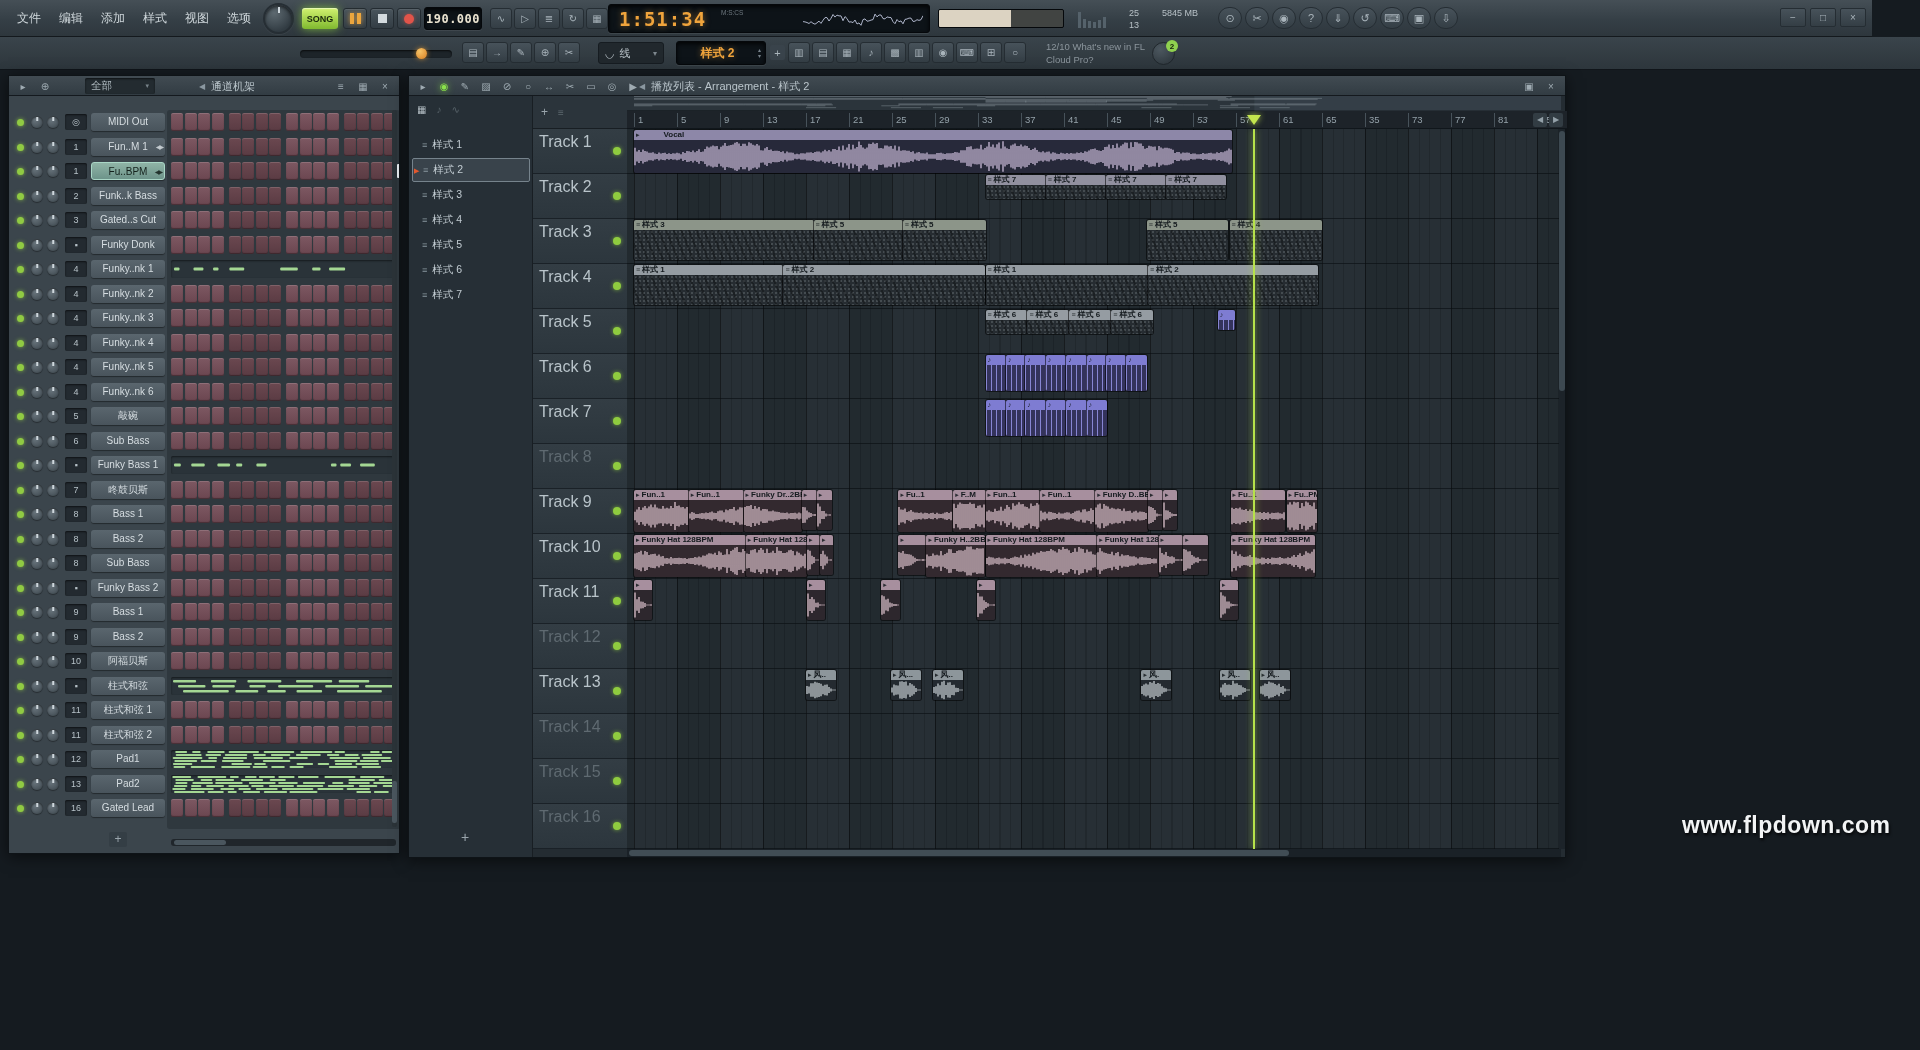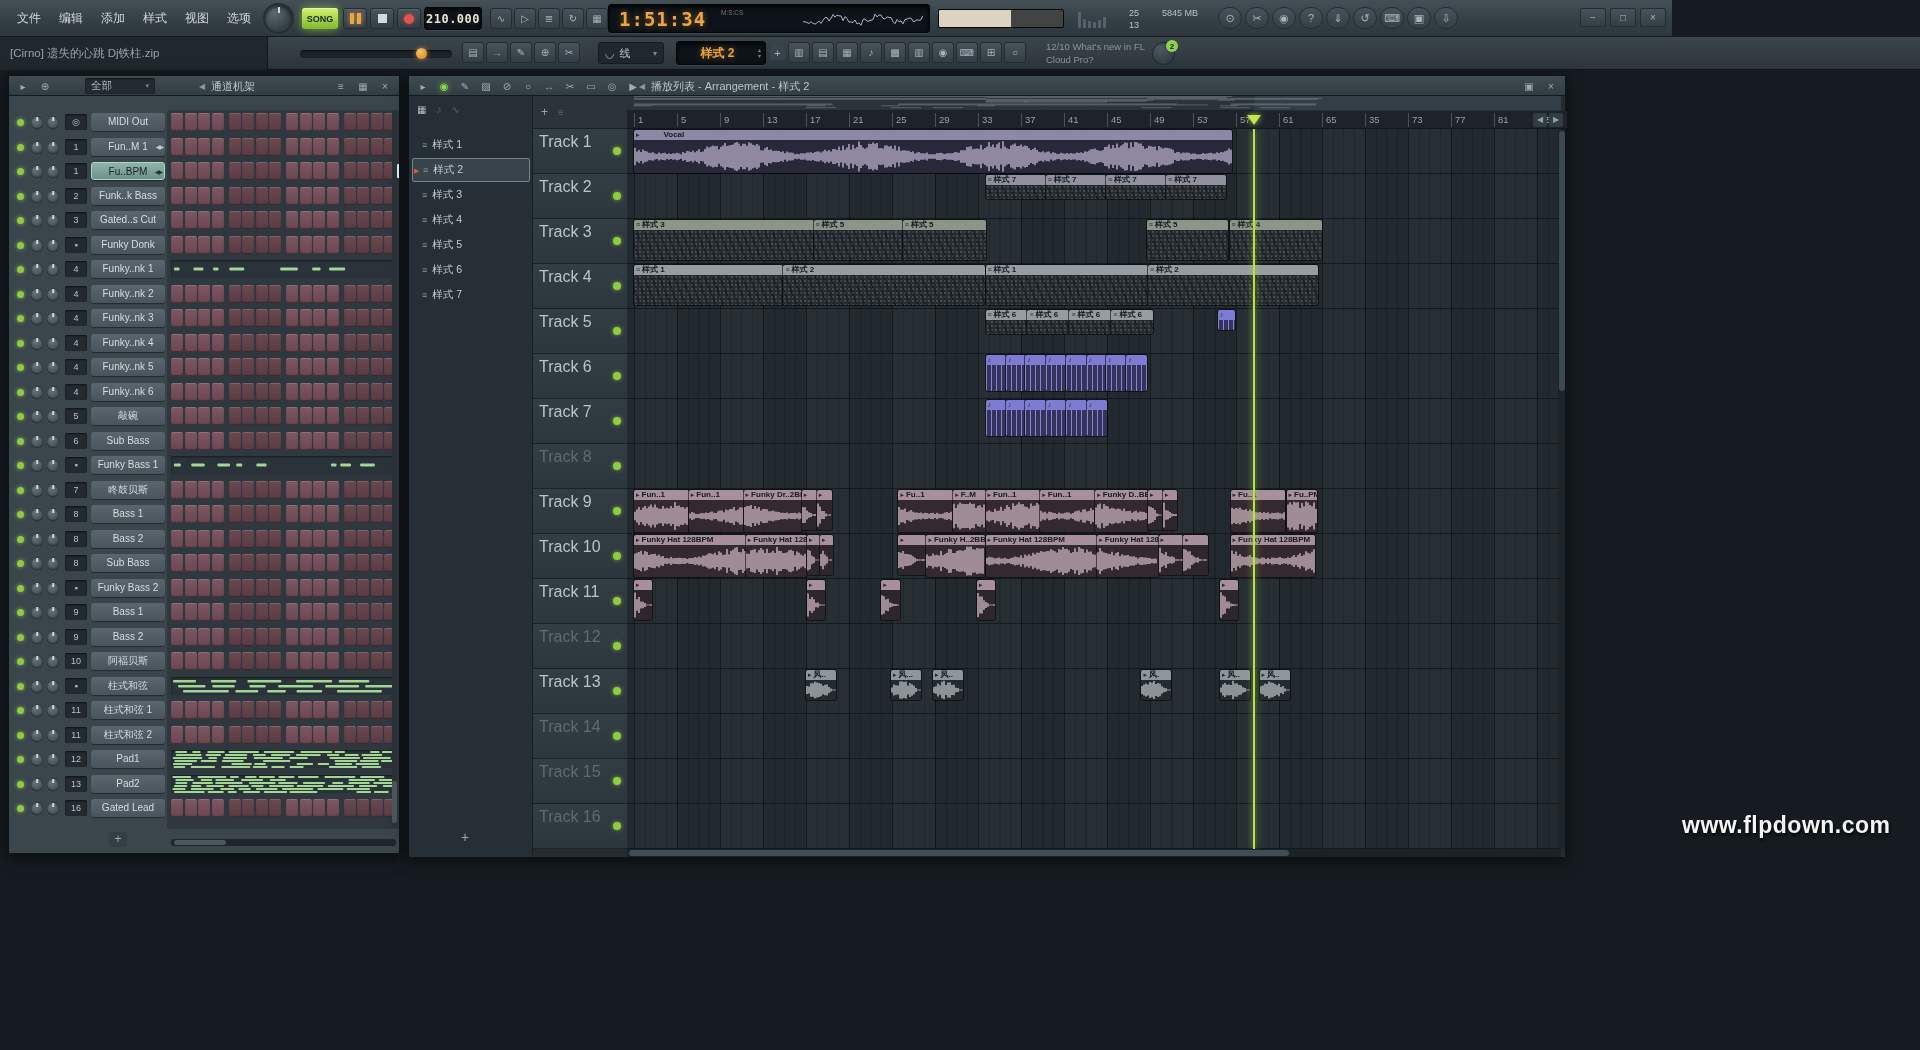--- a/index.html
+++ b/index.html
@@ -1,20 +1,20 @@
 <!DOCTYPE html>
 <html><head>
 <meta charset="utf-8">
 <style>
 *{margin:0;padding:0;box-sizing:border-box;user-select:none;cursor:default}
 html,body{width:1920px;height:1050px;overflow:hidden;background:#151b20;
   font-family:"Liberation Sans","DejaVu Sans",sans-serif;color:#c6cfd4}
 #desktop{position:absolute;inset:0}
 
-#topbar{position:absolute;left:0;top:0;width:1672px;height:37px;
+#topbar{position:absolute;left:0;top:0;width:1872px;height:37px;
   background:linear-gradient(#454f56,#353f46 55%,#2e373d);border-bottom:1px solid #14191d}
 #menu{position:absolute;left:8px;top:0;height:37px;display:flex;align-items:center}
 .menu-item{font-size:12px;color:#cfd7db;padding:0 9px;height:100%;display:flex;align-items:center}
 #main-knob{position:absolute;left:263px;top:3px;width:31px;height:31px;border-radius:50%;
   background:radial-gradient(circle at 35% 30%,#5d6970,#333d44 70%);
   border:2px solid #262e34;box-shadow:inset 0 2px 3px rgba(0,0,0,.5),0 1px 1px rgba(255,255,255,.06)}
 #main-knob i{position:absolute;left:50%;top:2px;width:2px;height:6px;background:#cfd8dd;transform:translateX(-50%)}
 #song-btn{position:absolute;left:302px;top:8px;width:36px;height:21px;border-radius:3px;
   background:linear-gradient(#d2f270,#7fb92f);color:#1b2a0d;font-size:9px;font-weight:bold;
   display:flex;align-items:center;justify-content:center;
@@ -217,21 +217,21 @@
     <div id="pause-btn" class="tbtn">
         <i class="pbar"></i>
         <i class="pbar"></i>
       </div>
     <div id="stop-btn" class="tbtn">
         <i class="sq"></i>
       </div>
     <div id="rec-btn" class="tbtn">
         <i class="dot"></i>
       </div>
-    <div id="tempo-lcd" class="lcd">210.000</div>
+    <div id="tempo-lcd" class="lcd">190.000</div>
     <div id="midicons">
         <div class="ibtn">∿</div>
         <div class="ibtn">▷</div>
         <div class="ibtn">≣</div>
         <div class="ibtn">↻</div>
         <div class="ibtn">▦</div>
         <div class="ibtn">⌨</div>
       </div>
     <div id="time-panel" class="lcd">
       <span id="time-val">1:51:34</span>
@@ -274,23 +274,20 @@
         <div class="ibtn">⇩</div>
       </div>
     <div id="win-btns">
         <div class="ibtn">−</div>
         <div class="ibtn">□</div>
         <div class="ibtn">×</div>
       </div>
   </div>
 
   <div id="bar2">
-    <div id="project-plate">
-      <span>[Cirno] 遗失的心跳 Dj铁柱.zip</span>
-    </div>
     <div id="pitch-slider">
       <div class="sthumb"></div>
     </div>
     <div id="grpA">
         <div class="ibtn">▤</div>
         <div class="ibtn">→</div>
         <div class="ibtn">✎</div>
         <div class="ibtn">⊕</div>
         <div class="ibtn">✂</div>
       </div>

